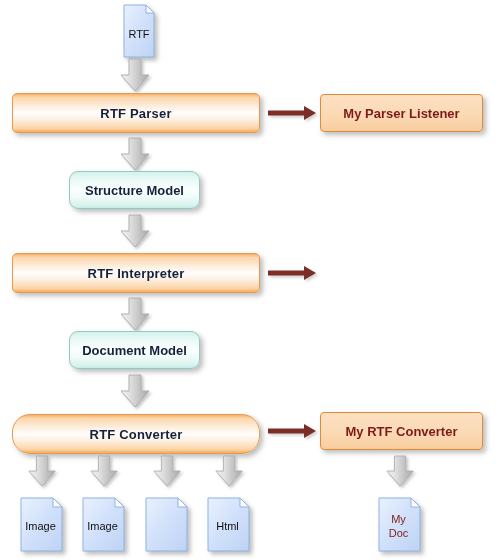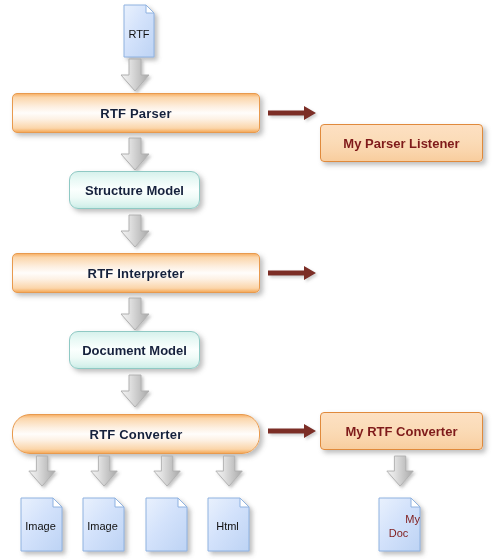--- a/index.html
+++ b/index.html
@@ -175,21 +175,21 @@
         <filter id="hsh" x="-30%" y="-50%" width="180%" height="220%">
           <feDropShadow dx="2" dy="2" stdDeviation="1.4" flood-color="#777" flood-opacity="0.35"></feDropShadow>
         </filter>
       </defs>
       <g filter="url(#hsh)">
         <path d="M0,6.5 L36,6.5 L36,2 L48,9 L36,16 L36,11.5 L0,11.5 Z" fill="#7b2d26"></path>
       </g>
     </svg>
   </div>
 
-  <div class="node user-box" style="left:320px; top:94px; width:163px; height:38px;margin-top:30px;">
+  <div class="node user-box" style="left:320px; top:94px; width:163px; height:38px;">
     <span class="label">My Parser Listener</span>
   </div>
 
   <div class="down-arrow" style="left:119px; top:137px; width:34px; height:36px;">
     <svg width="34" height="36" viewBox="0 0 34 36">
       <g filter="url(#ash)">
         <path d="M10,1 L22,1 L22,17 L30,17 L16,33 L2,17 L10,17 Z" fill="url(#ag1)" stroke="#b0b0b0" stroke-width="1" stroke-linejoin="round"></path>
       </g>
     </svg>
   </div>
@@ -332,17 +332,17 @@
     <div class="doc-text" style="top:24px; left:0; right:5px;">Html</div>
   </div>
 
   <div class="doc-icon red" style="left:377px; top:496px; width:48px; height:58px;">
     <svg width="48" height="58" viewBox="0 0 48 58">
       <g filter="url(#dsh)">
         <path d="M2,2 L34,2 L43,11 L43,55 L2,55 Z" fill="url(#docg1)" stroke="#8fb2e0" stroke-width="1"></path>
         <path d="M34,2 L34,11 L43,11 Z" fill="#ffffff" stroke="#8fb2e0" stroke-width="1"></path>
       </g>
     </svg>
-    <div class="doc-text" style="top:17px; left:0; right:5px;text-align:right;">My</div>
+    <div class="doc-text" style="top:17px; left:0; right:5px;">My</div>
     <div class="doc-text" style="top:31px; left:0; right:5px;">Doc</div>
   </div>
 
 </div>
 
 </body></html>

